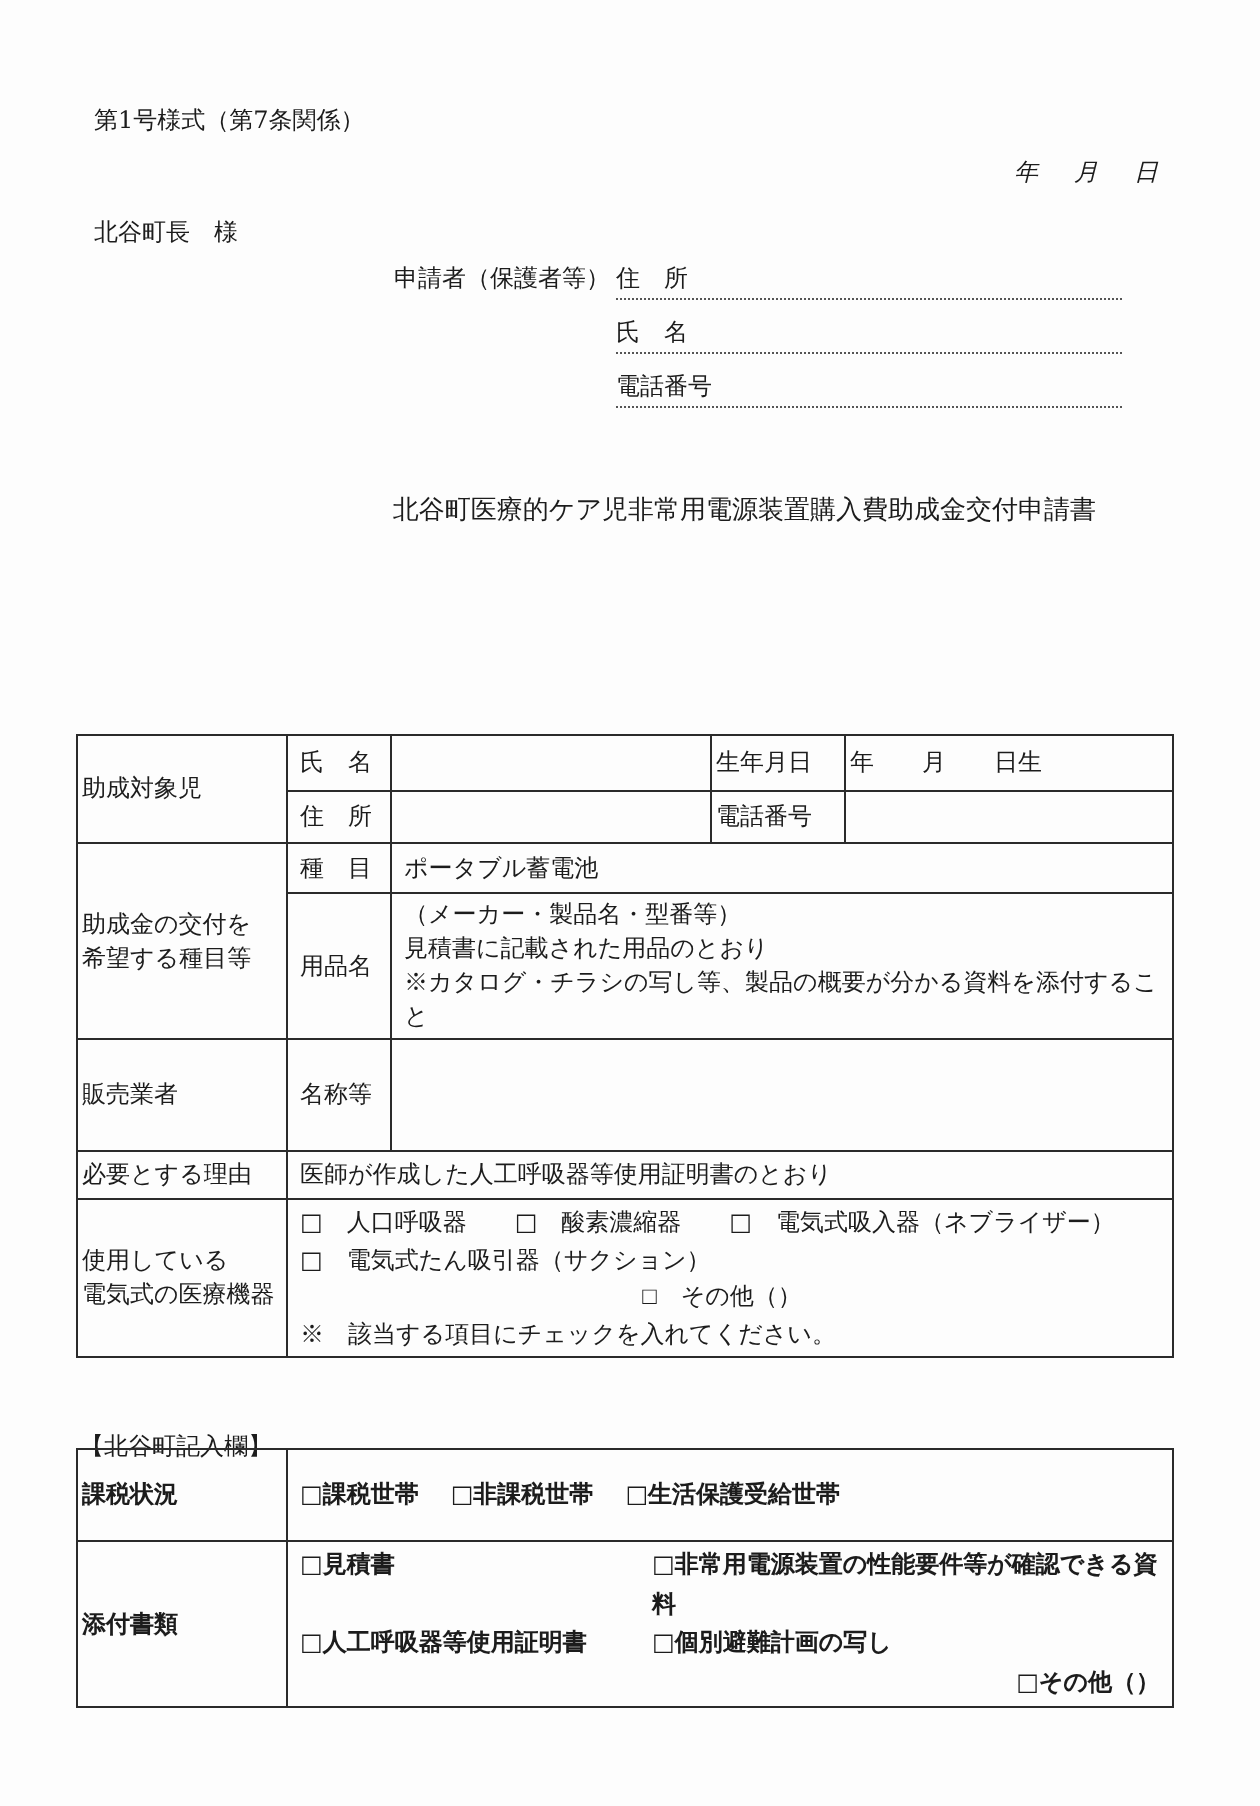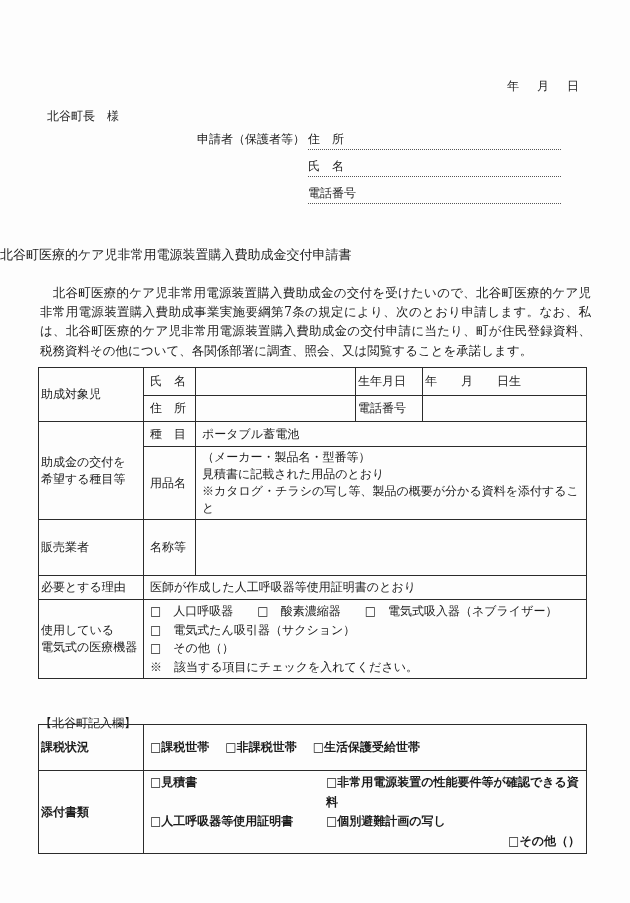--- a/index.html
+++ b/index.html
@@ -9,35 +9,35 @@
     margin: 0 auto;
     background: #fdfdfd;
     color: #1c1c1c;
     font-family: "DejaVu Serif", "Liberation Serif", serif;
     font-size: 12px;
     overflow: hidden;
   }
   .abs { position: absolute; }
 
   .form-number { left: 47px; top: 52px; }
-  .date-line   { right: 48px; top: 78px; letter-spacing: 3px; }
+  .date-line   { right: 48px; top: 78px; letter-spacing: 3px; font-style: italic; }
   .addressee   { left: 47px; top: 108px; text-align: center; }
 
   .applicant-label { left: 197px; top: 131px; }
   .applicant-fields { left: 308px; top: 123px; width: 253px; }
   .applicant-field {
     height: 25px;
     display: flex; align-items: flex-end;
     border-bottom: 1px dotted #555;
     padding-bottom: 1px;
   }
 
   .doc-title {
     left: 0; top: 246px; width: 548px;
-    text-align: left; font-size: 13px;
+    text-align: right; font-size: 13px;
   }
 
   .body-par {
     left: 40px; top: 283px; width: 551px;
     font-size: 12.5px; line-height: 19.2px;
     text-align: justify; margin: 0;
   }
 
   table { border-collapse: collapse; table-layout: fixed; }
   td {
@@ -47,55 +47,55 @@
     vertical-align: middle;
     overflow: hidden;
   }
   td.lbl { text-align: left; padding: 2px 2px; }
 
   .main-table  { left: 38px; top: 367px; width: 548px; }
   .office-table{ left: 38px; top: 724px; width: 548px; font-weight: bold; }
 
   .multiline { line-height: 17px; }
   .dev-lines { line-height: 18.5px; margin-left: 44px; }
-  .flexline { display: flex; justify-content: flex-start; }
+  .flexline { display: flex; justify-content: center; font-family: Liberation Serif, serif; }
   .flexline .rparen { padding-right: 8px; }
 
   .section-label { left: 40px; top: 703px; margin-top: 12px; }
 
   .tax-options { display: flex; gap: 16px; }
 
   .att-row { display: flex; line-height: 19.5px; }
   .att-left { width: 176px; flex: 0 0 176px; }
   .att-row3 { display: flex; justify-content: flex-end; line-height: 19.5px; }
 </style>
 </head>
 <body>
 
 <div class="page">
 
+  <div class="abs form-number">第1号様式（第7条関係）</div>
   <div class="abs date-line">年　月　日</div>
   <div class="abs addressee">北谷町長　様</div>
 
   <div class="abs applicant-label">申請者（保護者等）</div>
   <div class="abs applicant-fields">
     <div class="applicant-field">
       <span>住　所</span>
     </div>
     <div class="applicant-field">
       <span>氏　名</span>
     </div>
     <div class="applicant-field">
       <span>電話番号</span>
     </div>
   </div>
 
   <div class="abs doc-title">北谷町医療的ケア児非常用電源装置購入費助成金交付申請書</div>
 
-  <p class="abs body-par">　北谷町医療的ケア児非常用電源装置購入費助成金の交付を受けたいので、北谷町医療的ケア児非常用電源装置購入費助成事業実施要綱第7条の規定により、次のとおり申請します。なお、私は、北谷町医療的ケア児非常用電源装置購入費助成金の交付申請に当たり、町が住民登録資料、税務資料その他について、各関係部署に調査、照会、又は閲覧することを承諾します。</p>
 
   <table class="abs main-table">
     <colgroup>
       <col style="width:105px">
         <col style="width:52px">
         <col style="width:160px">
         <col style="width:67px">
         <col style="width:164px">
     </colgroup>
     <tbody>

